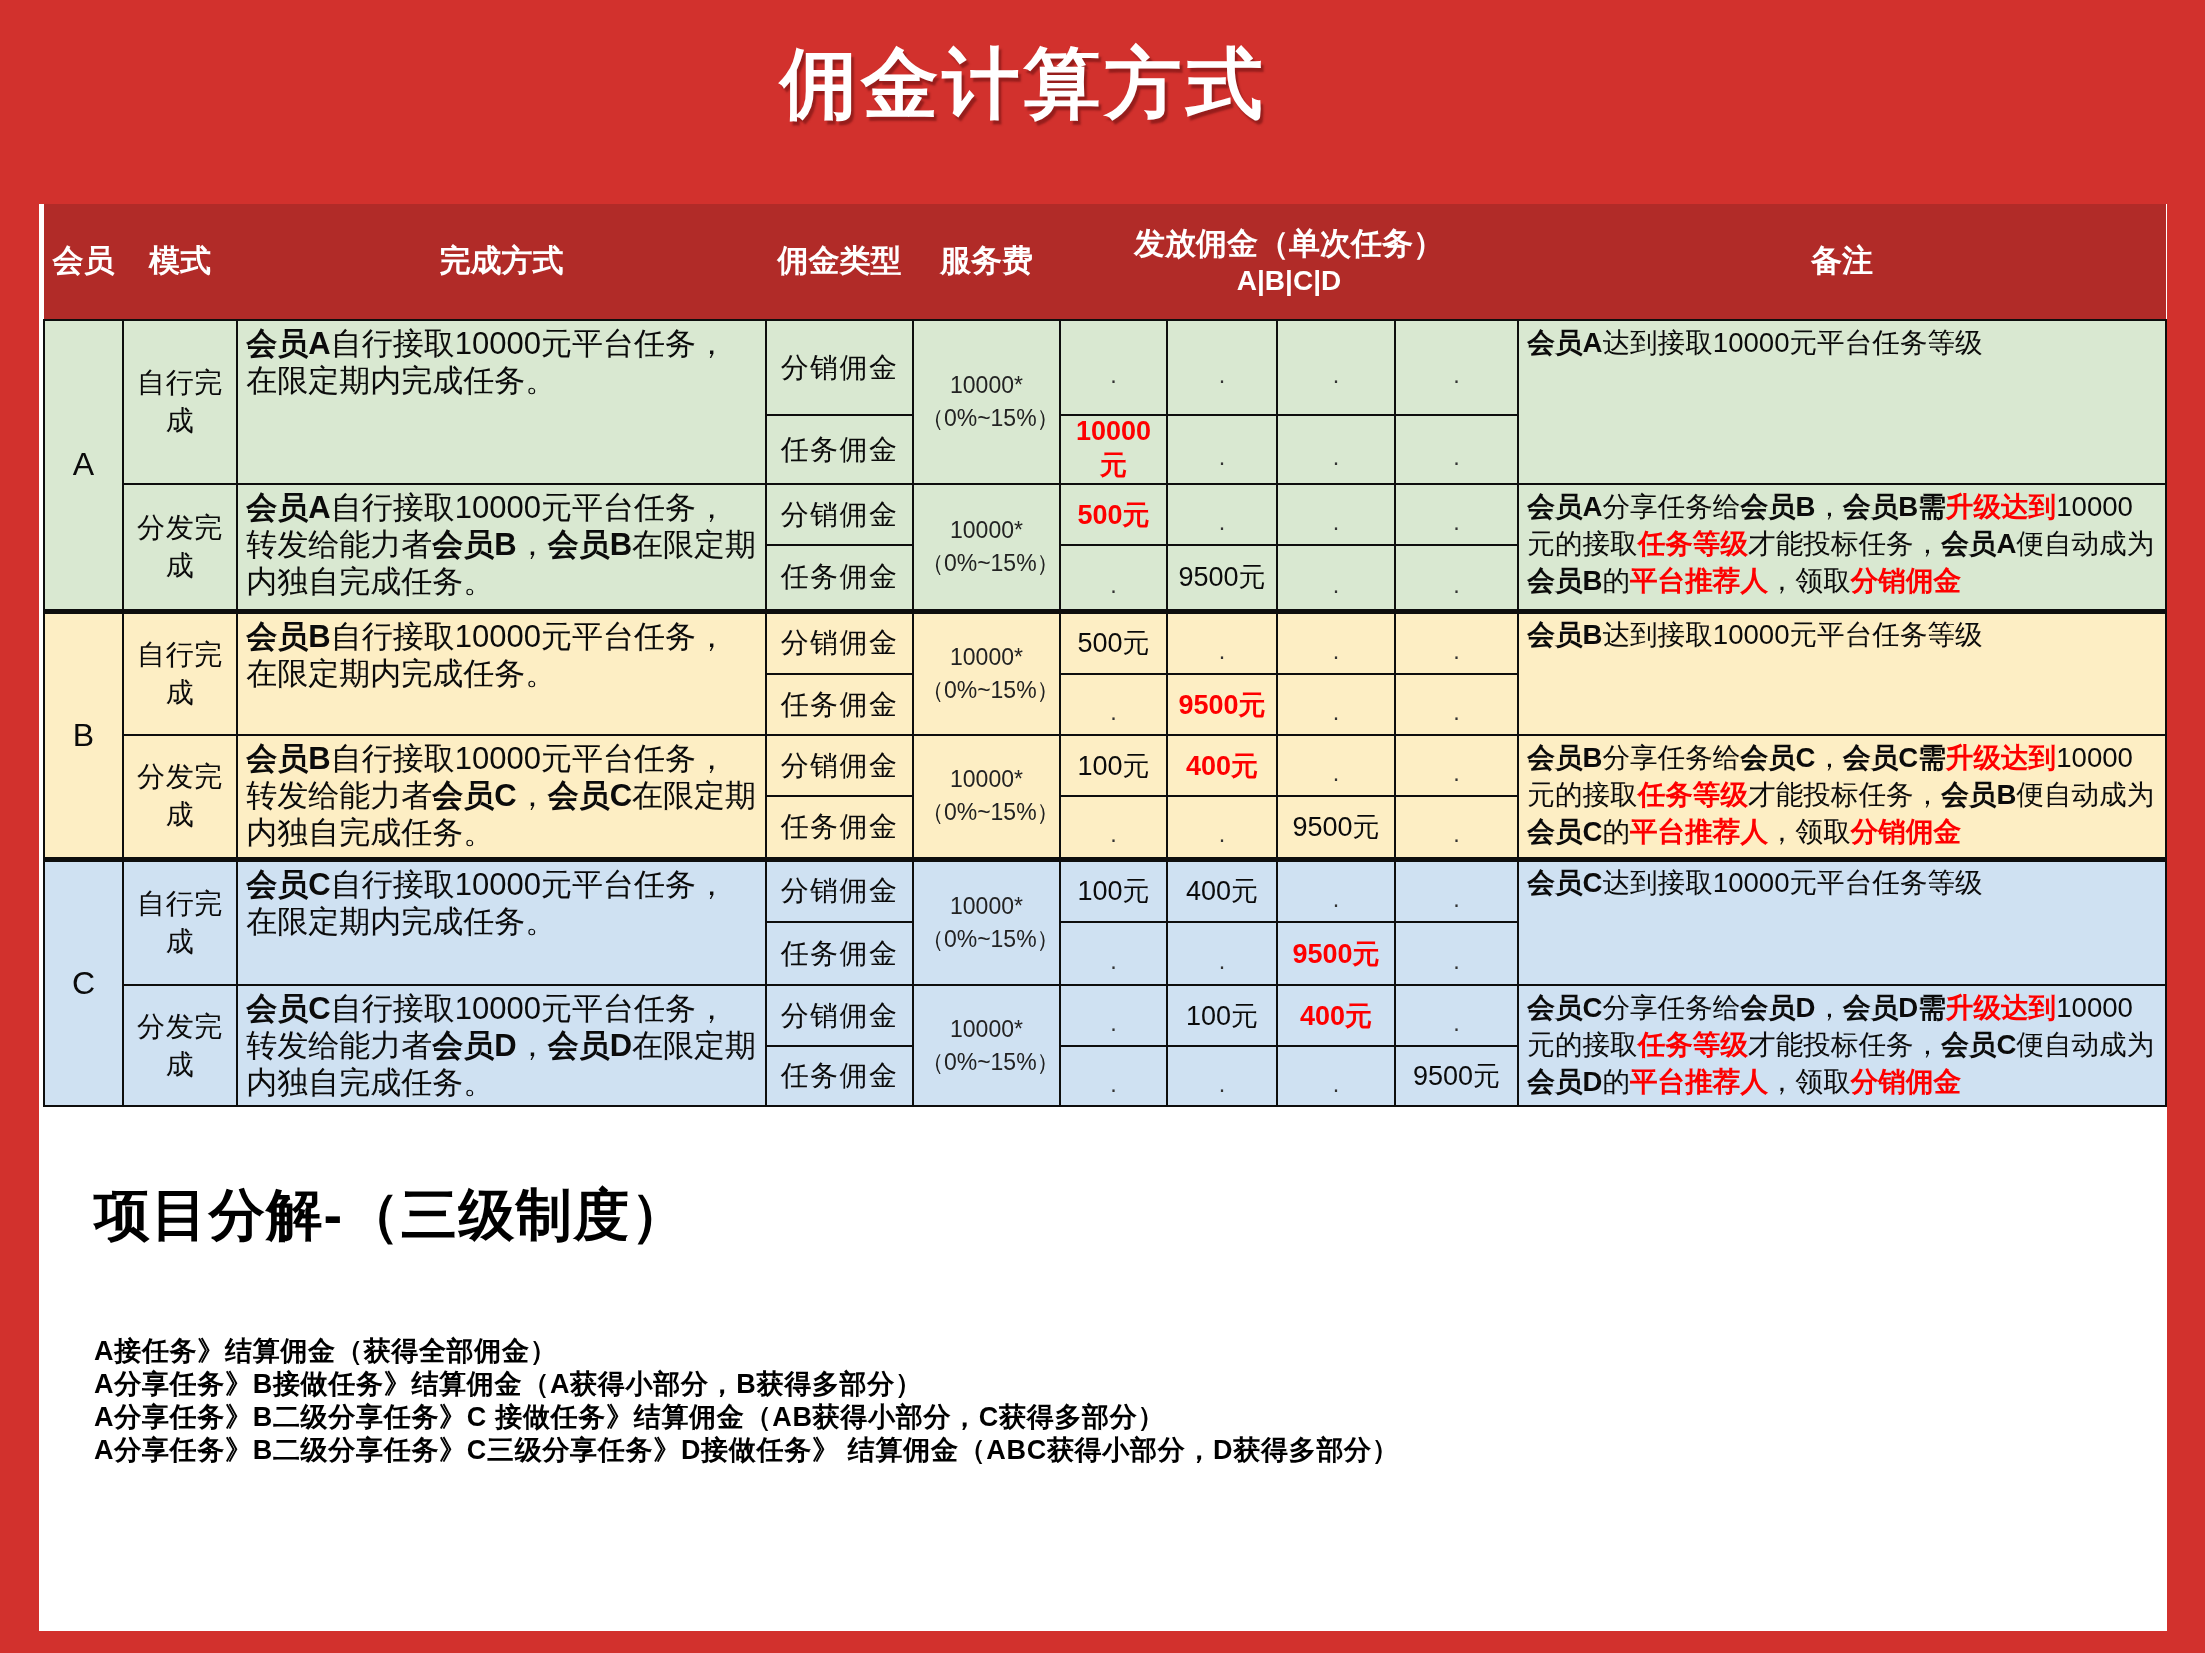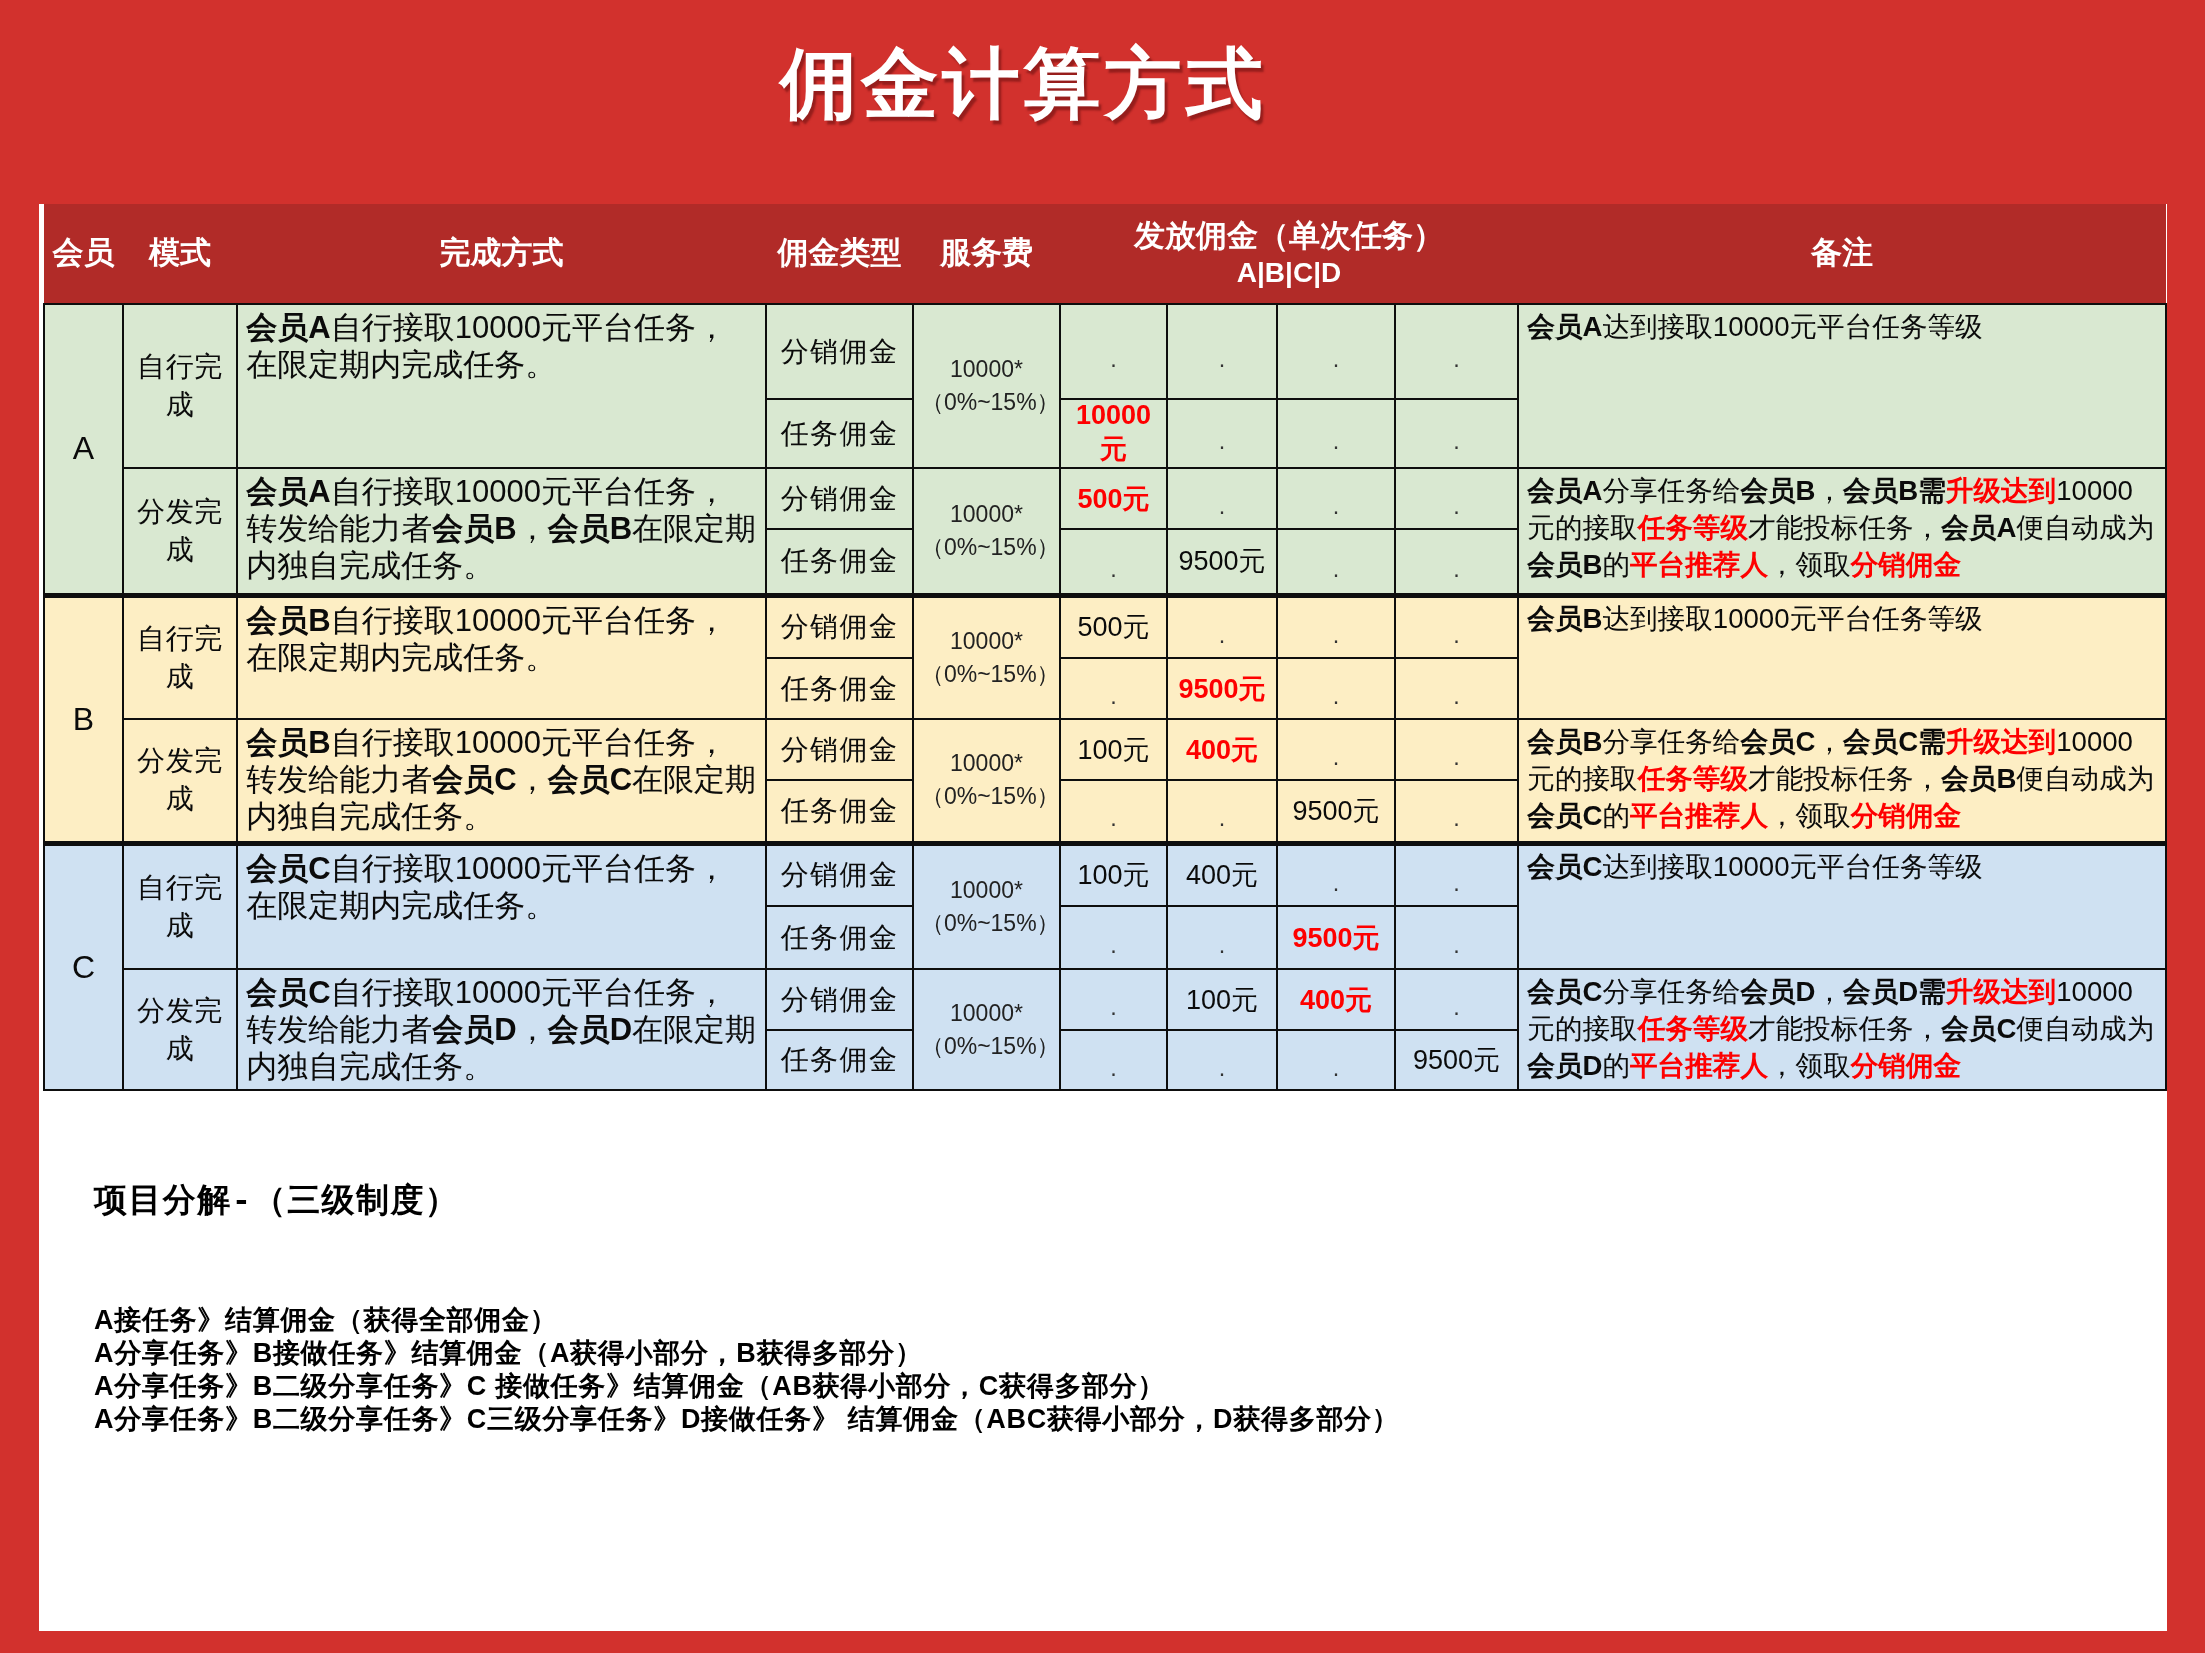--- a/index.html
+++ b/index.html
@@ -17,21 +17,21 @@
     position:absolute;left:0;top:33px;width:2047px;text-align:center;
     font-family:"Liberation Serif", serif;font-weight:bold;font-size:77px;
     color:#ffffff;letter-spacing:4.1px;margin:0;
     text-shadow:2.8px 4.1px 2.1px rgba(110,16,16,.6);
   }
 
   table.main{
     position:absolute;left:43px;top:204px;width:2123px;
     border-collapse:collapse;table-layout:fixed;
   }
-  thead tr{height:100px;background:#b12b28;}
+  thead tr{height:116px;background:#b12b28;}
   thead th{
     border:none;color:#ffffff;font-weight:bold;font-size:31px;
     vertical-align:middle;padding:0;line-height:1.25;
   }
   th.h-payout .line2{font-size:28px;font-weight:bold;}
 
   tbody td{
     border:2.1px solid #0e0e0e;padding:0 6.9px;color:#0b0b0b;
     vertical-align:middle;overflow:hidden;
   }
@@ -46,22 +46,22 @@
   td.ctype{text-align:center;font-size:28px;letter-spacing:1.4px;}
   td.fee{text-align:center;font-size:23px;line-height:33px;color:#222;}
   td.val{text-align:center;font-size:27px;}
   td.note{vertical-align:top;font-size:27.6px;line-height:37px;padding:2.8px 8.3px;}
   .b{font-weight:bold;}
   .r{color:#fe0000;font-weight:bold;}
   .dot{display:inline-block;transform:translateY(6.9px);font-size:23.4px;color:#333;}
 
   .breakdown{position:absolute;left:94px;top:1178px;width:1999px;color:#000;}
   .breakdown h2{
-    margin:0 0 81px 0;font-family:Liberation Mono, monospace;font-weight:bold;
-    font-size:33px;letter-spacing:1.4px;
+    margin:0 0 81px 0;font-family:Liberation Sans, sans-serif;font-weight:bold;
+    font-size:56px;letter-spacing:1.4px;
   }
   .breakdown .line{font-size:27px;line-height:33px;font-weight:bold;letter-spacing:0.7px;}
 </style>
 </head>
 <body>
 
 <div class="band band-top"></div>
 <div class="band band-left"></div>
 <div class="band band-right"></div>
 <div class="band band-bottom"></div>

